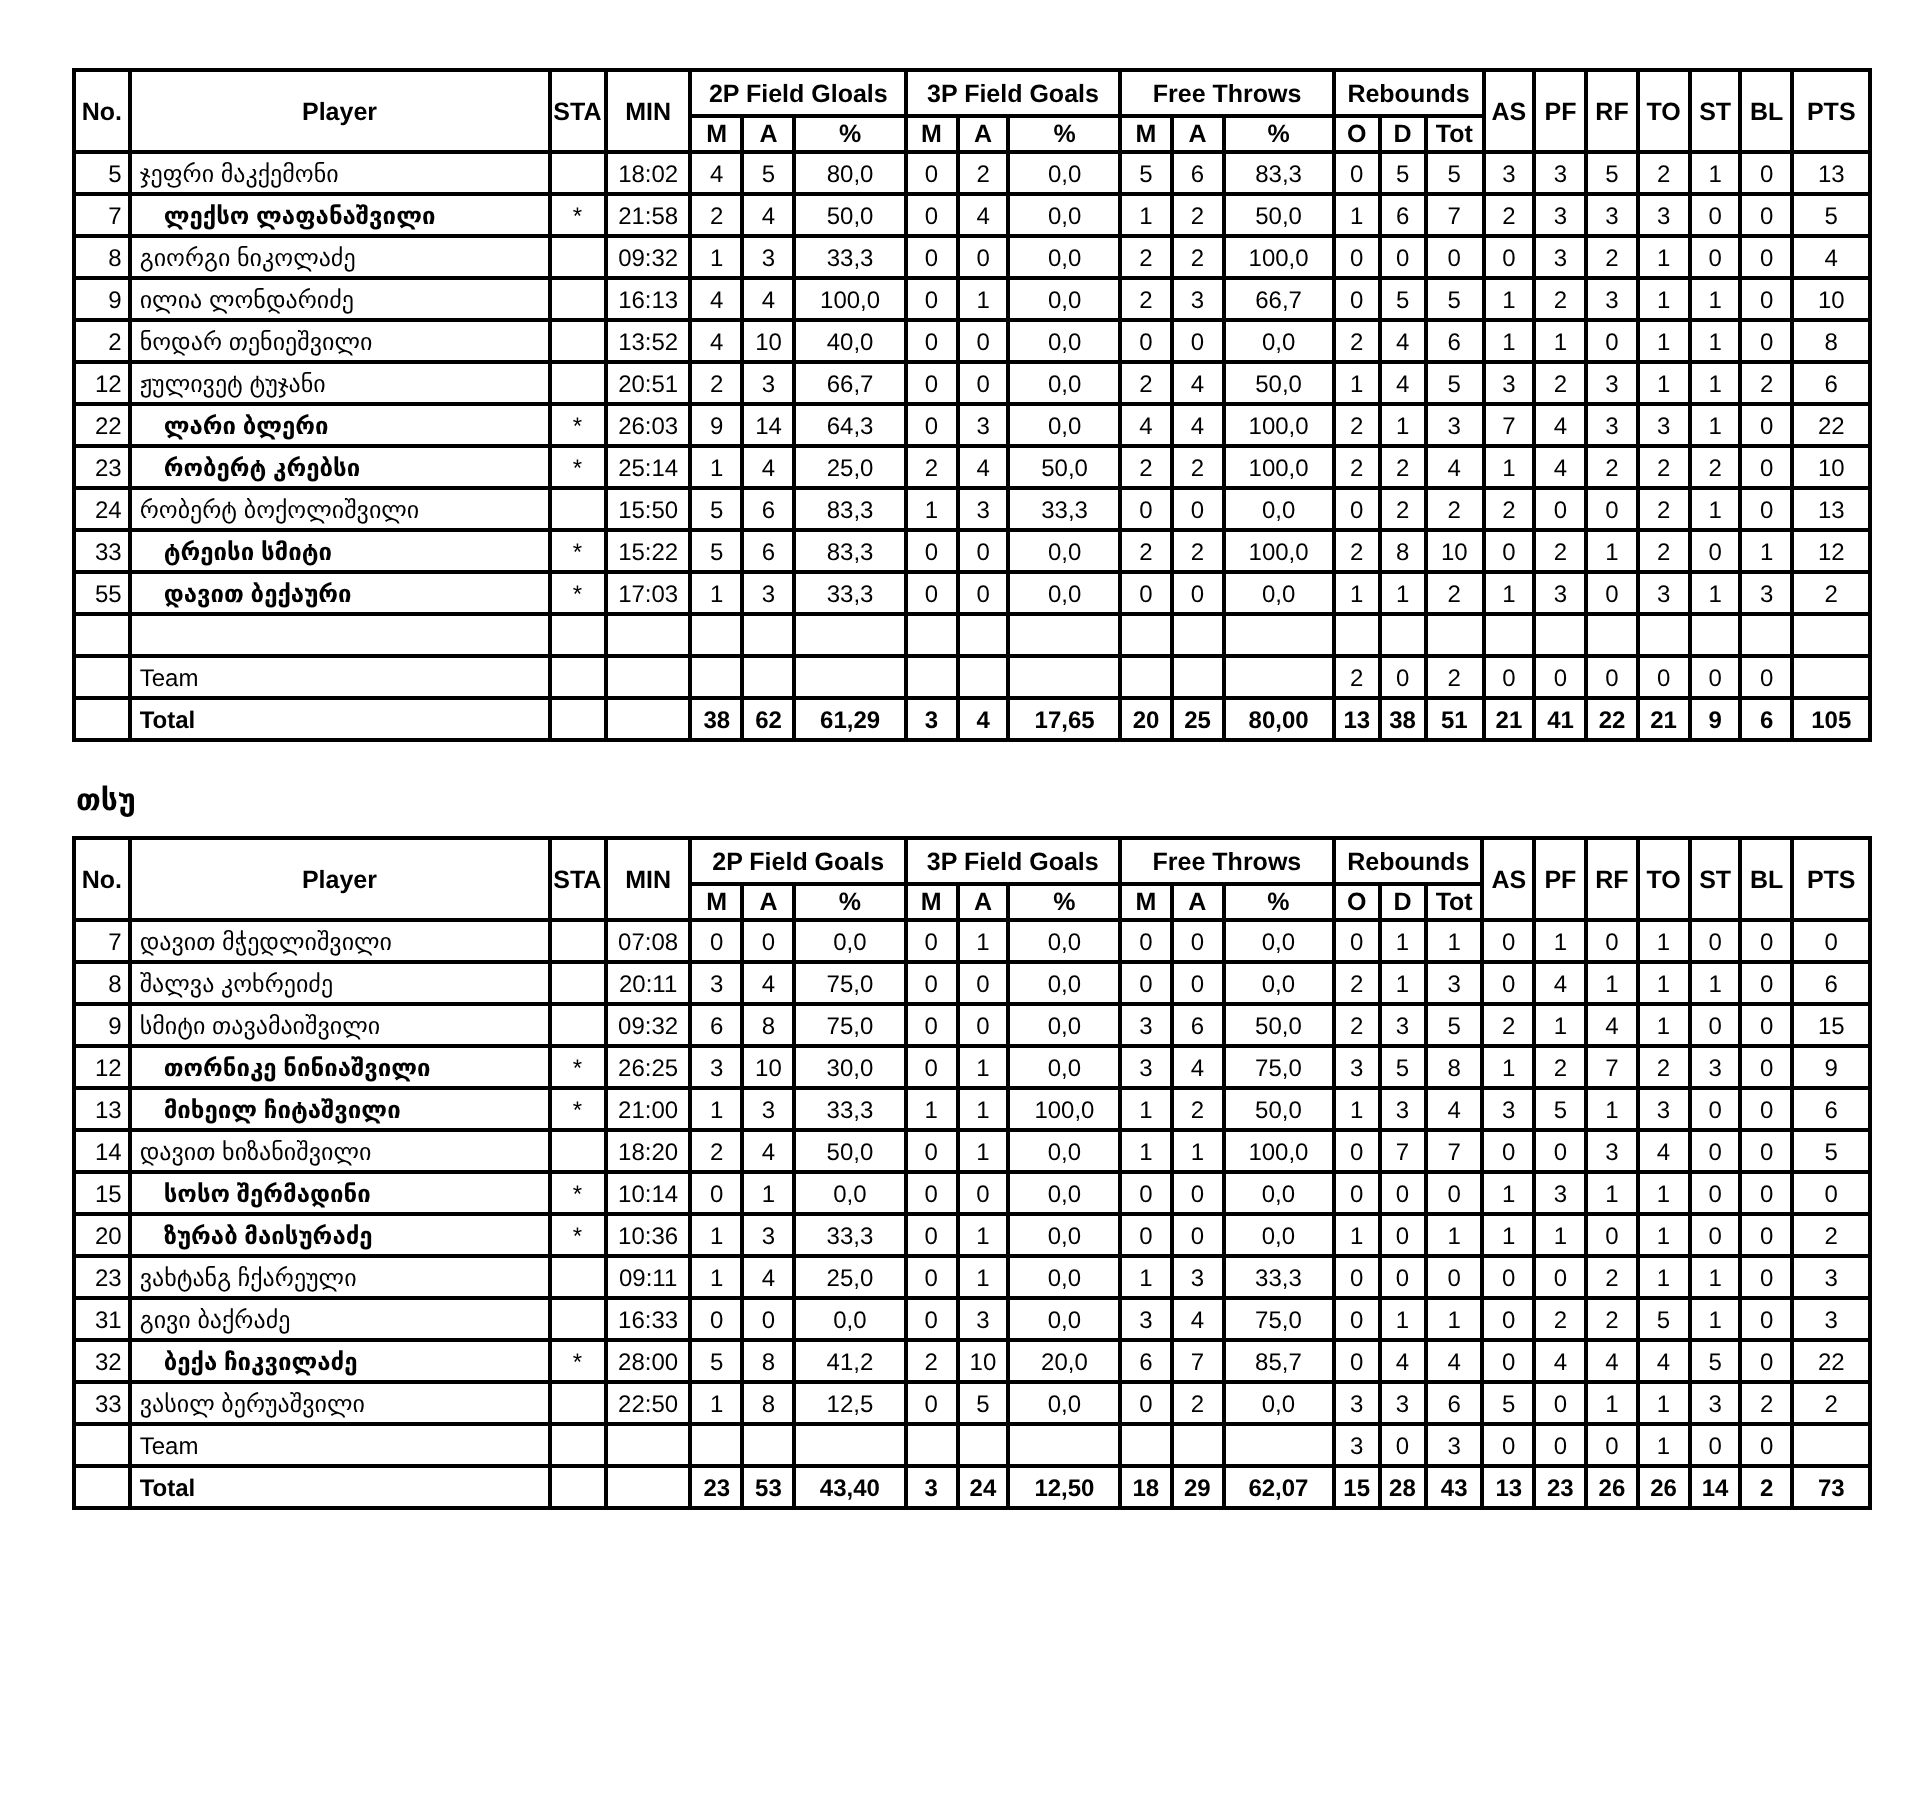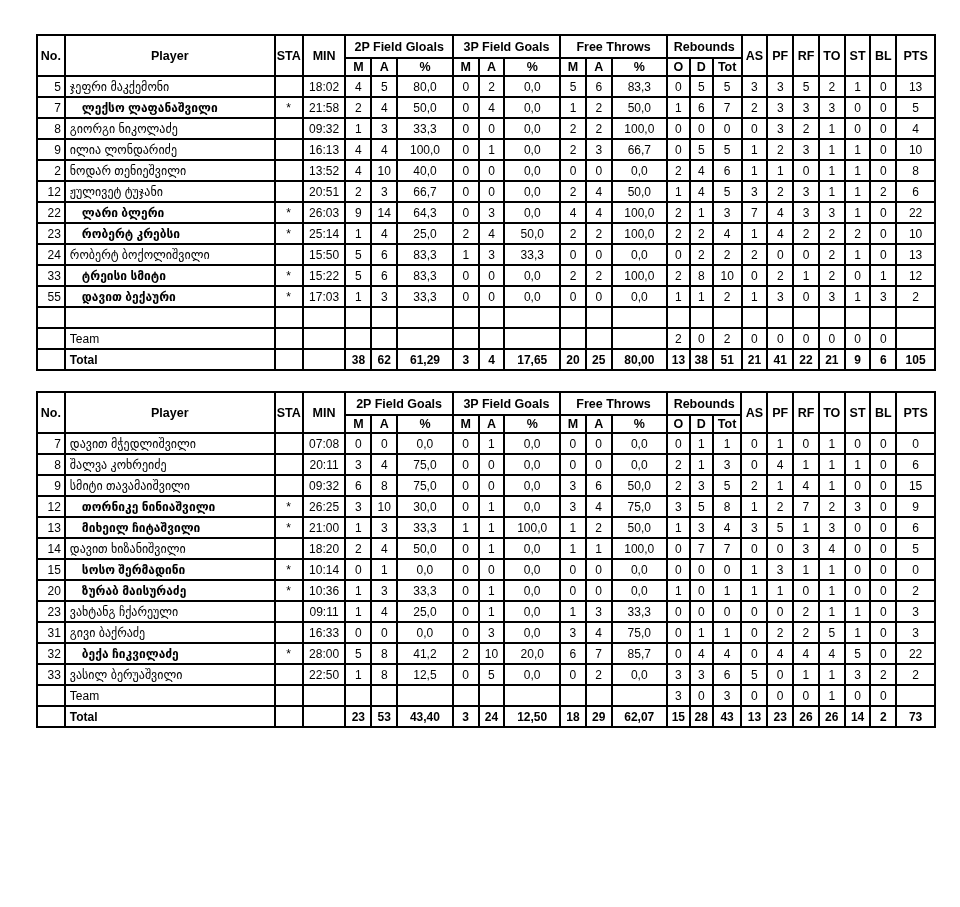--- a/index.html
+++ b/index.html
@@ -462,20 +462,21 @@
             <td class="c">21</td>
             <td class="c">9</td>
             <td class="c">6</td>
             <td class="c">105</td>
           </tr>
         </tbody>
       </table>
   </section>
 
   <section>
+    <div class="team-label">თსუ</div>
     <table>
         <colgroup>
           <col style="width: 28px;">
           <col style="width: 212px;">
           <col style="width: 27px;">
           <col style="width: 43px;">
           <col style="width: 26px;">
           <col style="width: 26px;">
           <col style="width: 56px;">
           <col style="width: 26px;">

